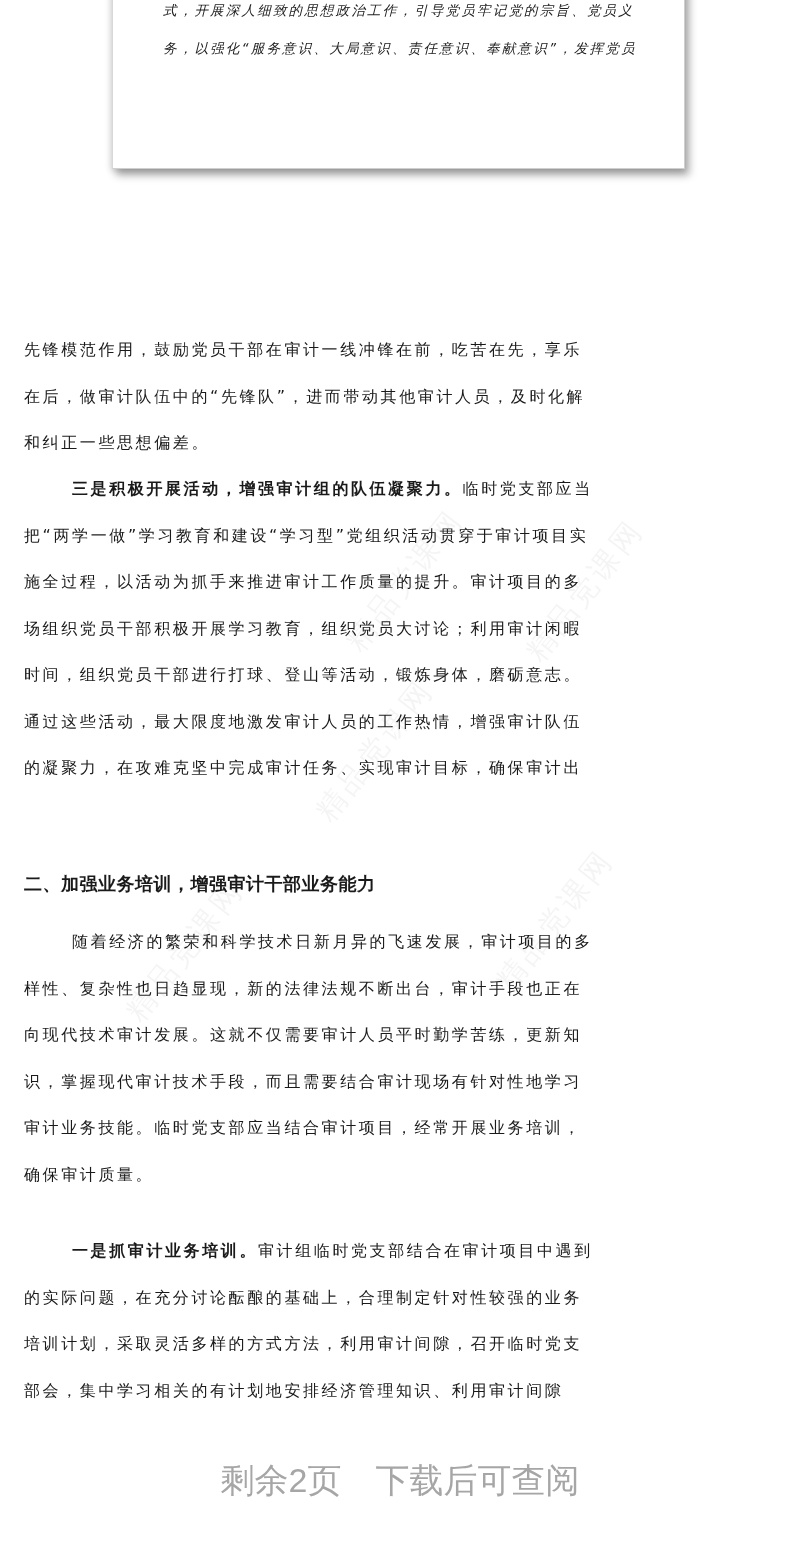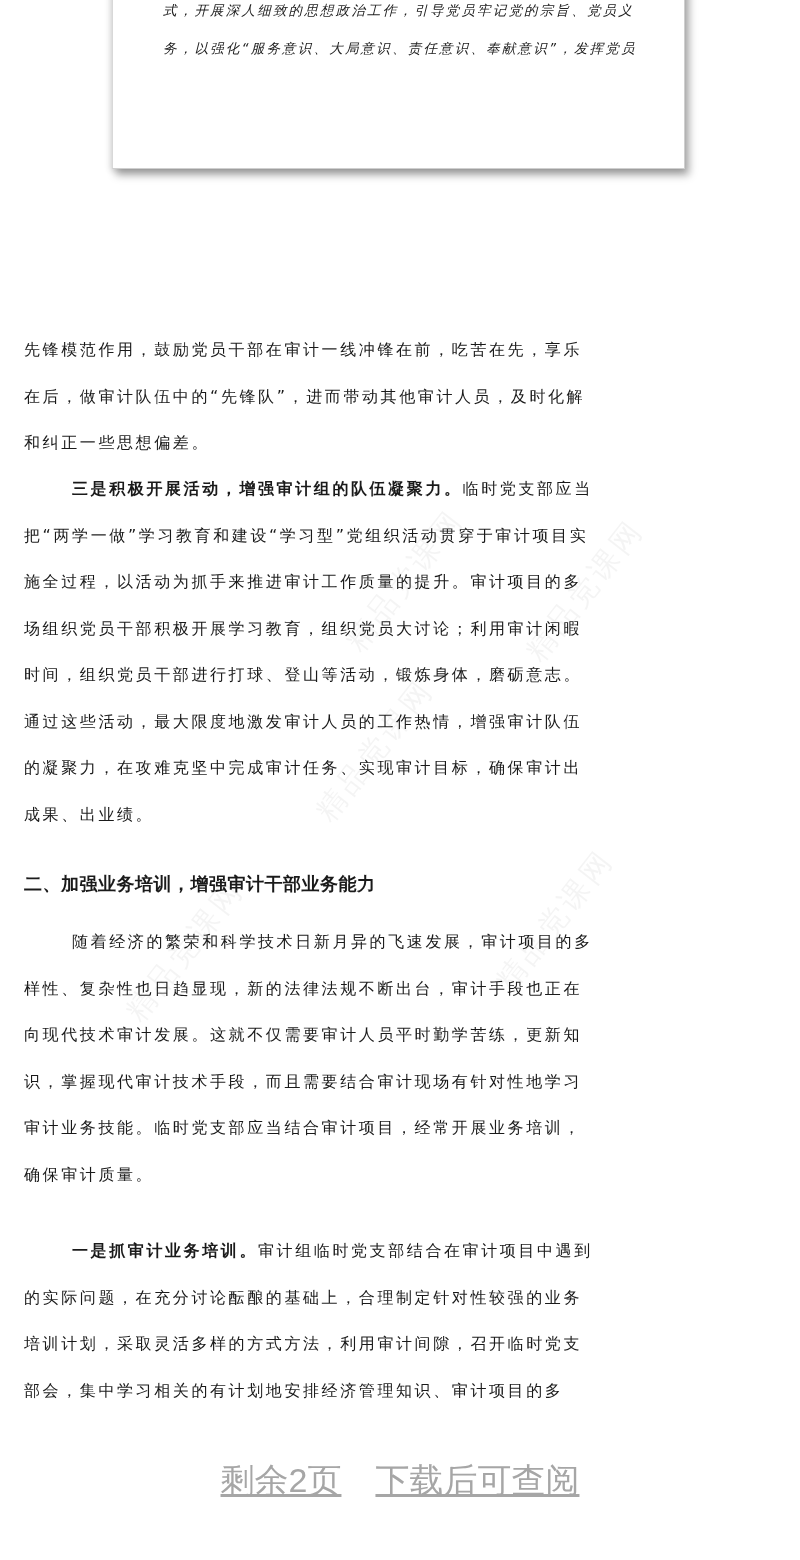--- a/index.html
+++ b/index.html
@@ -92,21 +92,20 @@
     
     .remaining {
       position: absolute;
       top: 1458px;
       left: 0;
       width: 800px;
       text-align: center;
       font-size: 34px;
       color: #a6a6a6;
       font-family: "Liberation Sans", "DejaVu Sans", sans-serif;
-      text-decoration: underline;
     }
     .remaining span + span { margin-left: 34px; }
   </style>
 </head>
 <body>
 
 <div class="page-card">
   <div class="card-line l1">式，开展深人细致的思想政治工作，引导党员牢记党的宗旨、党员义</div>
   <div class="card-line l2">务，以强化“服务意识、大局意识、责任意识、奉献意识”，发挥党员</div>
 </div>
@@ -126,37 +125,36 @@
   </div>
 
   <div class="para p2">
     <span class="line indent"><span class="lead">三是积极开展活动，增强审计组的队伍凝聚力。</span><span>临时党支部应当</span></span>
     <span class="line">把“两学一做”学习教育和建设“学习型”党组织活动贯穿于审计项目实</span>
     <span class="line">施全过程，以活动为抓手来推进审计工作质量的提升。审计项目的多</span>
     <span class="line">场组织党员干部积极开展学习教育，组织党员大讨论；利用审计闲暇</span>
     <span class="line">时间，组织党员干部进行打球、登山等活动，锻炼身体，磨砺意志。</span>
     <span class="line">通过这些活动，最大限度地激发审计人员的工作热情，增强审计队伍</span>
     <span class="line">的凝聚力，在攻难克坚中完成审计任务、实现审计目标，确保审计出</span>
-    <span class="line">成果、出业绩。</span>
   </div>
 
   <h2 class="section-heading h2">二、加强业务培训，增强审计干部业务能力</h2>
 
   <div class="para p3">
     <span class="line indent">随着经济的繁荣和科学技术日新月异的飞速发展，审计项目的多</span>
     <span class="line">样性、复杂性也日趋显现，新的法律法规不断出台，审计手段也正在</span>
     <span class="line">向现代技术审计发展。这就不仅需要审计人员平时勤学苦练，更新知</span>
     <span class="line">识，掌握现代审计技术手段，而且需要结合审计现场有针对性地学习</span>
     <span class="line">审计业务技能。临时党支部应当结合审计项目，经常开展业务培训，</span>
     <span class="line">确保审计质量。</span>
   </div>
 
   <div class="para p4">
     <span class="line indent"><span class="lead">一是抓审计业务培训。</span><span>审计组临时党支部结合在审计项目中遇到</span></span>
     <span class="line">的实际问题，在充分讨论酝酿的基础上，合理制定针对性较强的业务</span>
     <span class="line">培训计划，采取灵活多样的方式方法，利用审计间隙，召开临时党支</span>
-    <span class="line">部会，集中学习相关的有计划地安排经济管理知识、审计项目的多</span>
+    <span class="line">部会，集中学习相关的有计划地安排经济管理知识、利用审计间隙</span>
   </div>
 </div>
 
 <div class="remaining">
   <span>剩余2页</span><span>下载后可查阅</span>
 </div>
 
 </body></html>

